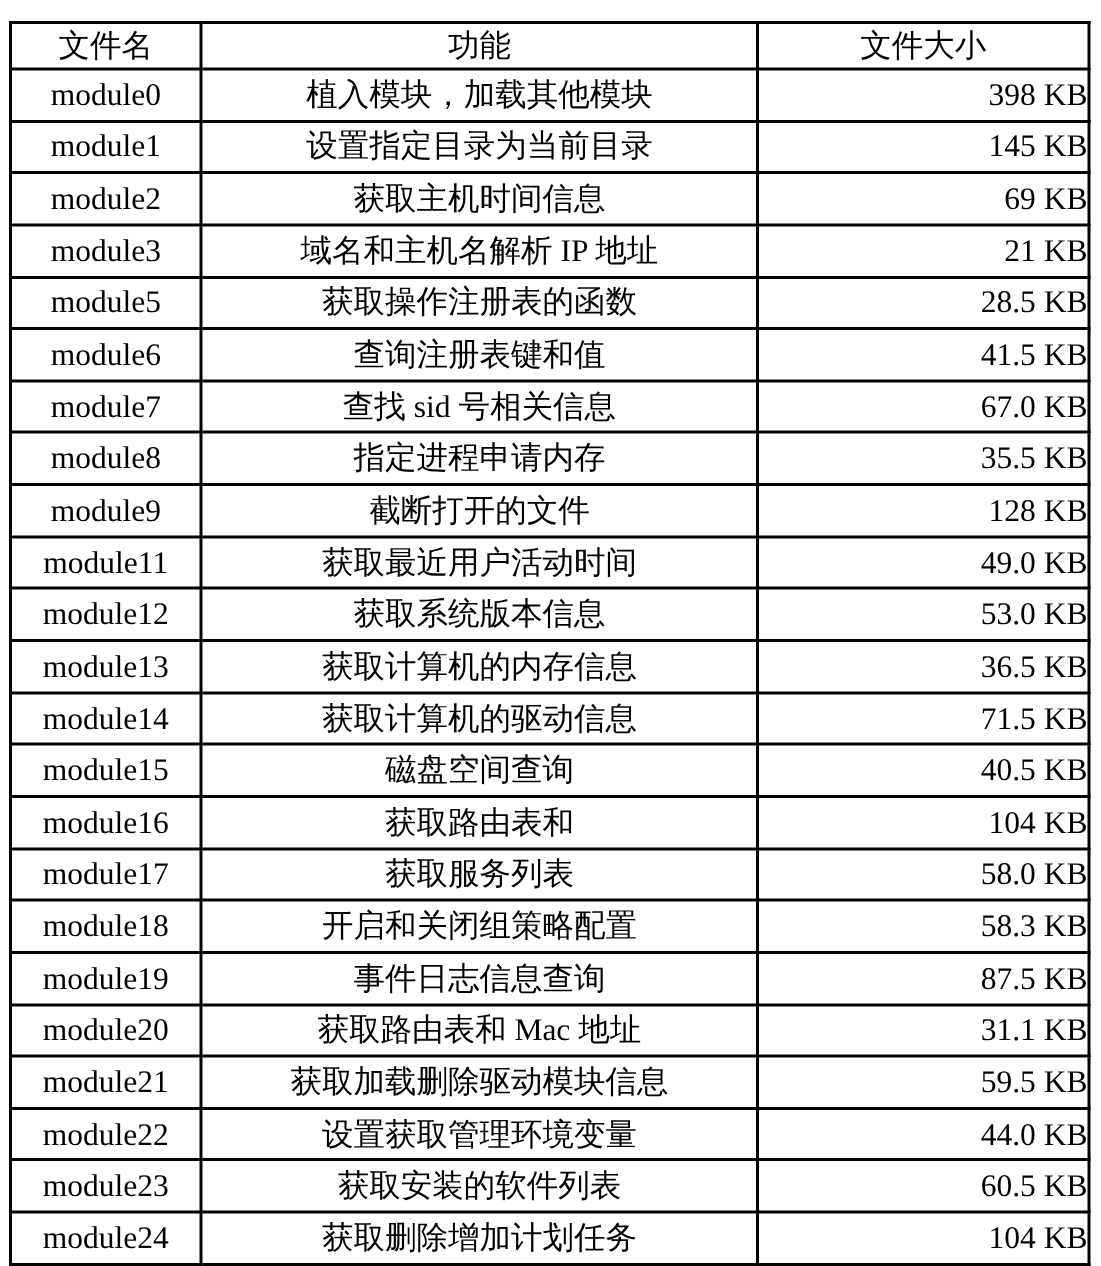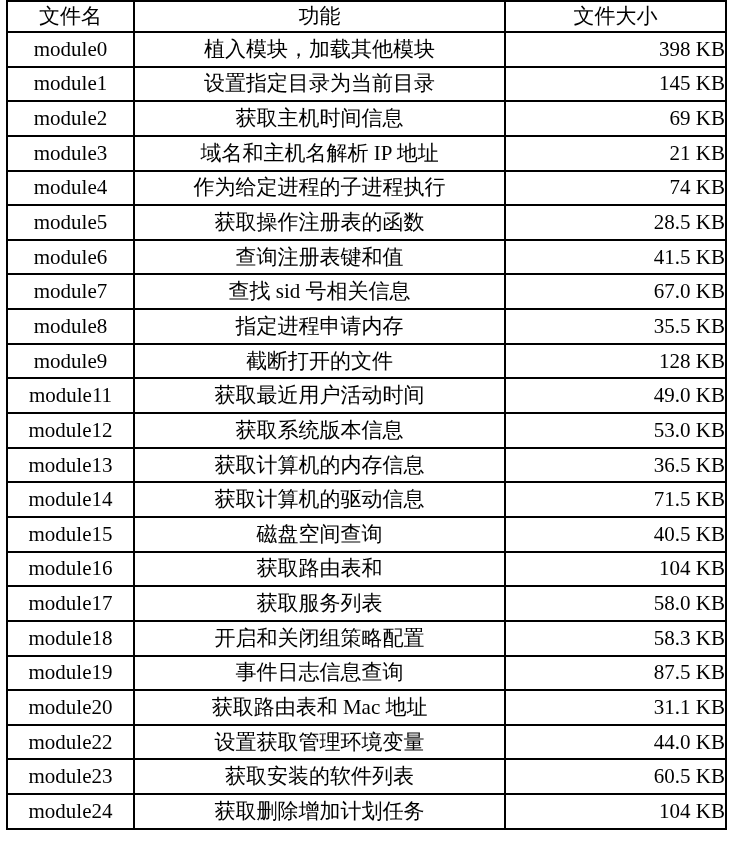--- a/index.html
+++ b/index.html
@@ -6,21 +6,21 @@
     margin: 0;
     padding: 0;
     background: #ffffff;
     width: 734px;
     height: 844px;
   }
   .page {
     width: 734px;
     height: 844px;
     box-sizing: border-box;
-    padding: 0 6px;
+    padding: 14px 6px;
     background: #ffffff;
   }
   table.module-table {
     border-collapse: collapse;
     table-layout: fixed;
     width: 721px;
     height: 830px;
     background: #ffffff;
   }
   table.module-table th,
@@ -76,25 +76,20 @@
         </tr>
         <tr>
           <td class="file-name-cell">module2</td>
           <td class="function-cell">获取主机时间信息</td>
           <td class="file-size-cell">69 KB</td>
         </tr>
         <tr>
           <td class="file-name-cell">module3</td>
           <td class="function-cell">域名和主机名解析 IP 地址</td>
           <td class="file-size-cell">21 KB</td>
-        </tr>
-        <tr>
-          <td class="file-name-cell">module4</td>
-          <td class="function-cell">作为给定进程的子进程执行</td>
-          <td class="file-size-cell">74 KB</td>
         </tr>
         <tr>
           <td class="file-name-cell">module5</td>
           <td class="function-cell">获取操作注册表的函数</td>
           <td class="file-size-cell">28.5 KB</td>
         </tr>
         <tr>
           <td class="file-name-cell">module6</td>
           <td class="function-cell">查询注册表键和值</td>
           <td class="file-size-cell">41.5 KB</td>
@@ -158,20 +153,25 @@
           <td class="file-name-cell">module19</td>
           <td class="function-cell">事件日志信息查询</td>
           <td class="file-size-cell">87.5 KB</td>
         </tr>
         <tr>
           <td class="file-name-cell">module20</td>
           <td class="function-cell">获取路由表和 Mac 地址</td>
           <td class="file-size-cell">31.1 KB</td>
         </tr>
         <tr>
+          <td class="file-name-cell">module21</td>
+          <td class="function-cell">获取加载删除驱动模块信息</td>
+          <td class="file-size-cell">59.5 KB</td>
+        </tr>
+        <tr>
           <td class="file-name-cell">module22</td>
           <td class="function-cell">设置获取管理环境变量</td>
           <td class="file-size-cell">44.0 KB</td>
         </tr>
         <tr>
           <td class="file-name-cell">module23</td>
           <td class="function-cell">获取安装的软件列表</td>
           <td class="file-size-cell">60.5 KB</td>
         </tr>
         <tr>

